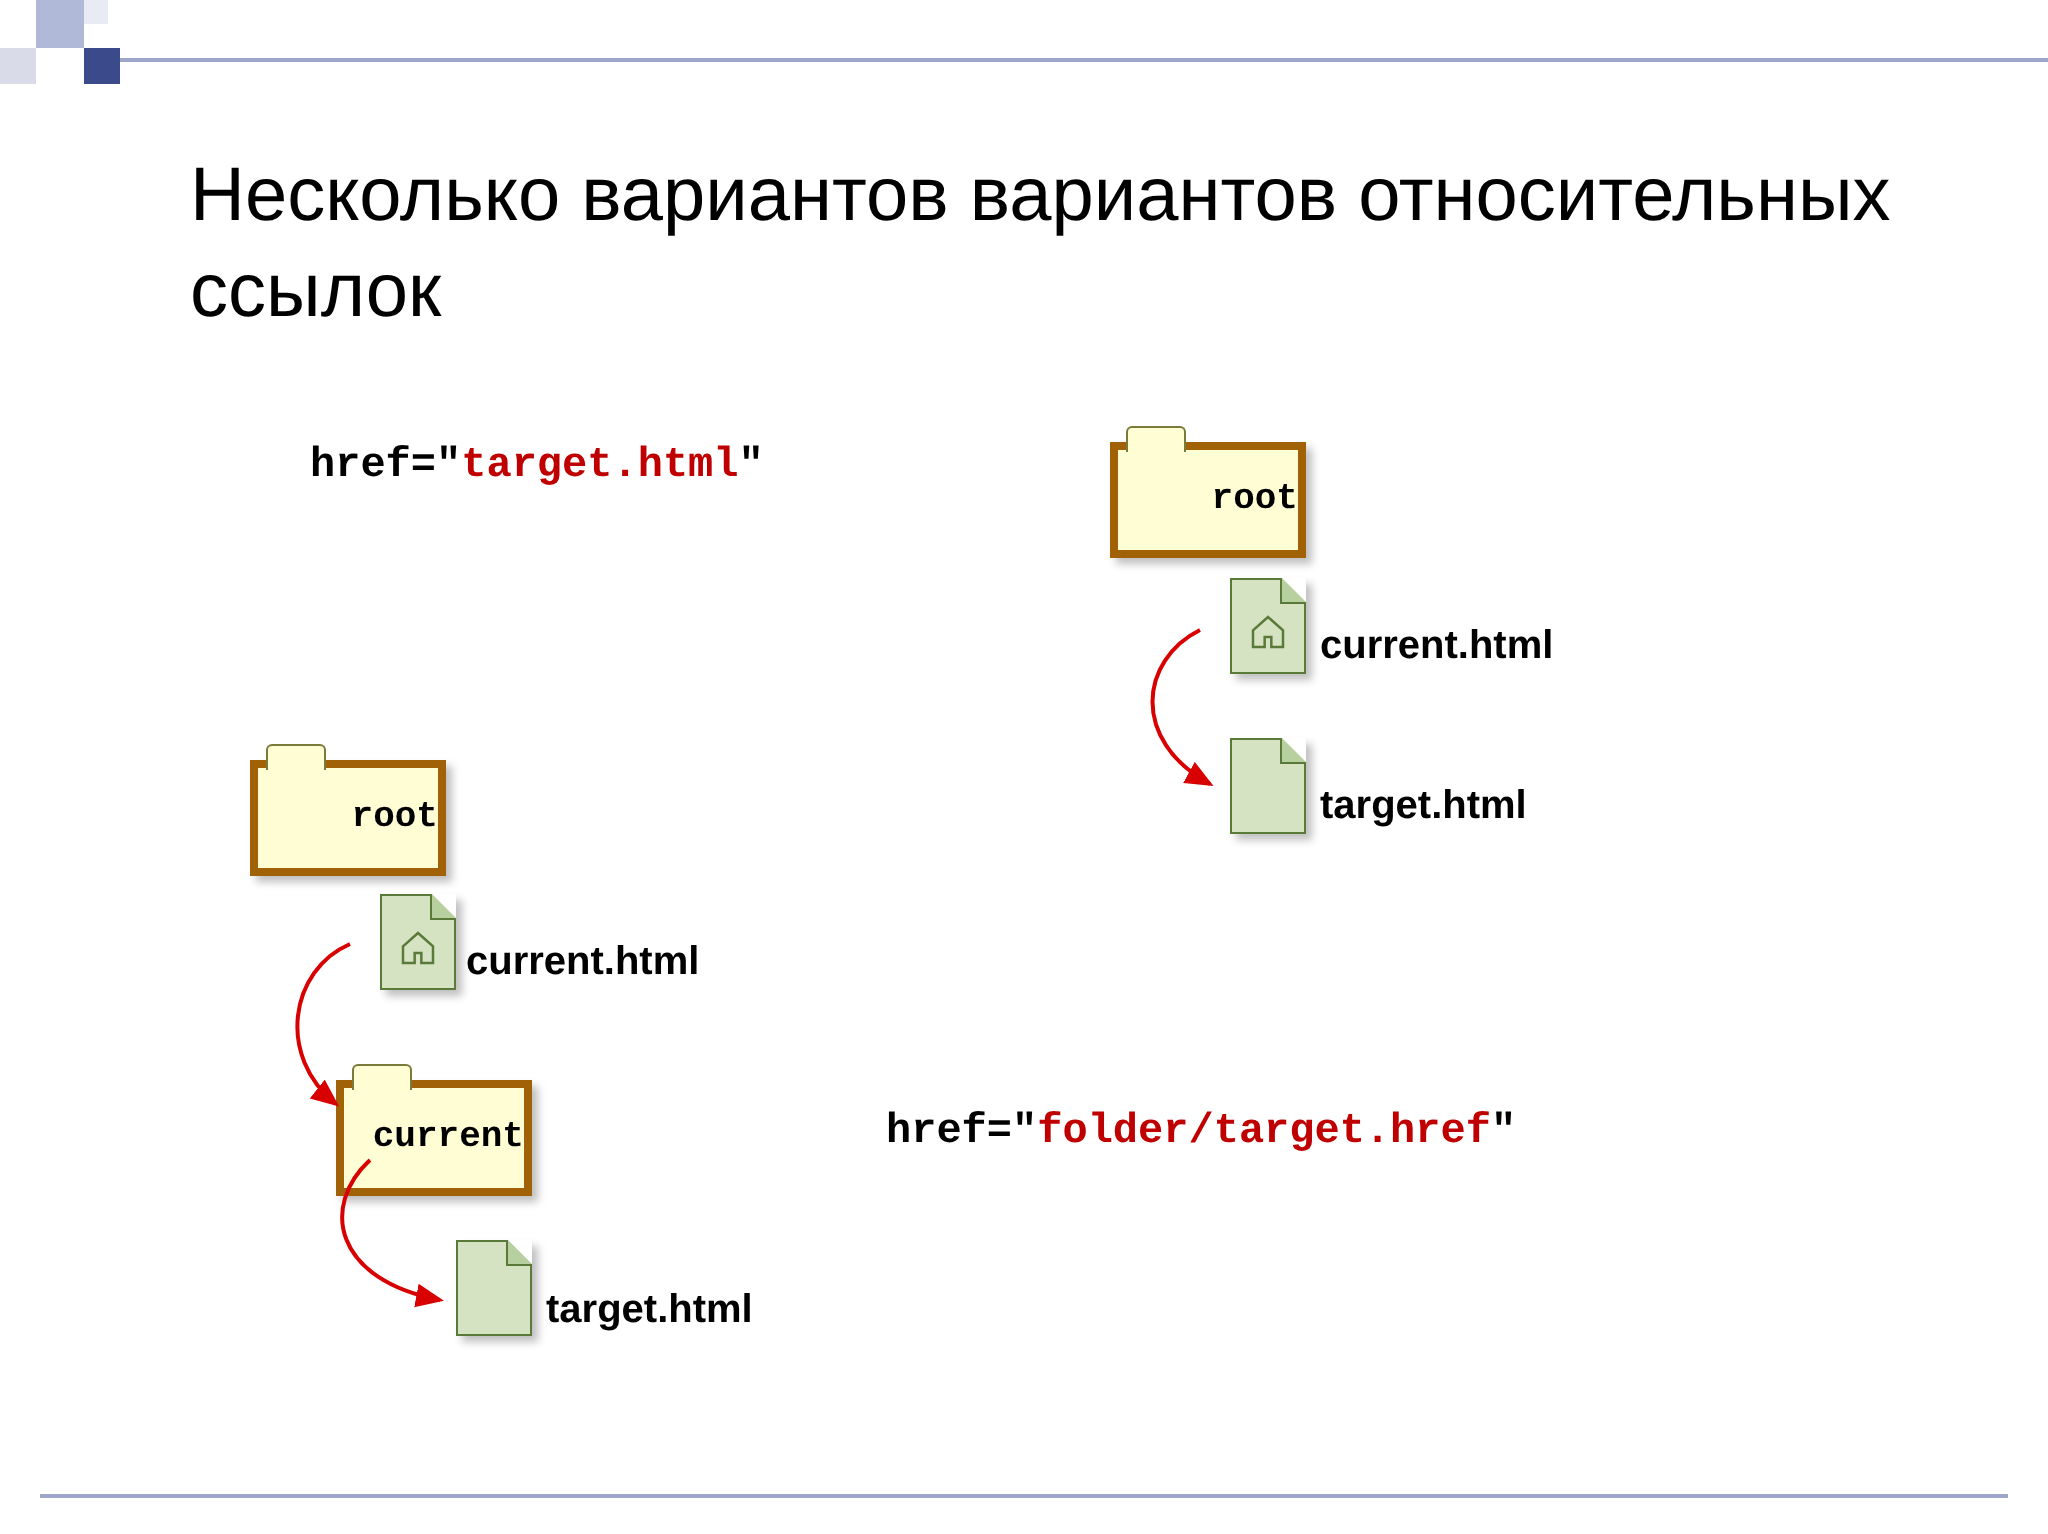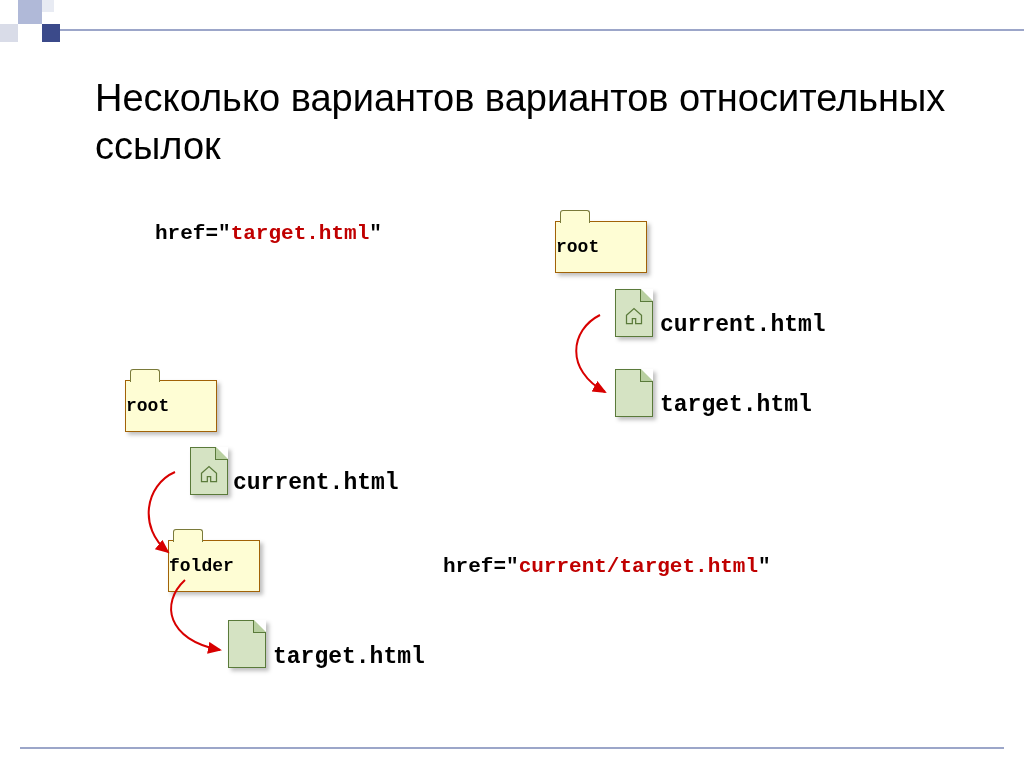--- a/index.html
+++ b/index.html
@@ -76,25 +76,25 @@
     font-size: 21px;
   }
   .hl { color: #c00000; }
 
   
   .folder {
     position: absolute;
     width: 90px;
     height: 50px;
     background: #fefdd4;
-    border: 1px solid #a16207;
+    border: 4px solid #a16207;
     box-shadow: 3px 3px 4px rgba(0,0,0,.25);
     display: flex;
     align-items: center;
-    justify-content: flex-start;
+    justify-content: flex-end;
   }
   .folder::before {
     content: "";
     position: absolute;
     top: -12px;
     left: 4px;
     width: 28px;
     height: 12px;
     background: #fefdd4;
     border: 1px solid #7a7a3a;
@@ -134,23 +134,23 @@
     border-bottom: 1px solid #5a7a3a;
   }
   .file .home {
     position: absolute;
     top: 16px; left: 8px;
     width: 20px; height: 20px;
   }
   .file .home svg { width: 100%; height: 100%; }
   .file-label {
     position: absolute;
-    font-family: Liberation Mono, monospace;
+    font-family: Liberation Sans, sans-serif;
     font-weight: bold;
-    font-size: 23px;
+    font-size: 20px;
     color: #000;
     white-space: nowrap;
   }
 
   .code-label {
     position: absolute;
   }
 
   .arrow {
     position: absolute;
@@ -205,21 +205,21 @@
 <div class="file" style="top:447px; left:190px;">
   <div class="home">
     <svg viewBox="0 0 24 24">
         <path d="M3 11 L12 3 L21 11 L21 21 L14 21 L14 15 L10 15 L10 21 L3 21 Z" fill="none" stroke="#5a7a3a" stroke-width="1.5"></path>
       </svg>
   </div>
 </div>
 <div class="file-label" style="top:470px; left:233px;">current.html</div>
 
 <div class="folder" style="top:540px; left:168px;">
-  <span class="folder-label">folder</span>
+  <span class="folder-label">current</span>
 </div>
 
 <div class="file" style="top:620px; left:228px;"></div>
 <div class="file-label" style="top:644px; left:273px;">target.html</div>
 
 <svg class="arrow" style="top:460px; left:130px; width:70px; height:105px;">
   <defs>
       <marker id="ah2" markerWidth="8" markerHeight="8" refX="6" refY="3" orient="auto">
         <path d="M0,0 L7,3 L0,6 Z" fill="#d80000"></path>
       </marker>
@@ -229,14 +229,14 @@
 <svg class="arrow" style="top:568px; left:155px; width:85px; height:100px;">
   <defs>
       <marker id="ah3" markerWidth="8" markerHeight="8" refX="6" refY="3" orient="auto">
         <path d="M0,0 L7,3 L0,6 Z" fill="#d80000"></path>
       </marker>
     </defs>
   <path d="M30,12 C5,35 12,72 65,82" fill="none" stroke="#d80000" stroke-width="2" marker-end="url(#ah3)"></path>
 </svg>
 
 <div class="code-label mono" style="top:555px; left:443px;">
-  <span>href="</span><span class="hl">current/target.html</span><span>"</span>
+  <span>href="</span><span class="hl">folder/target.href</span><span>"</span>
 </div>
 
 </body></html>

